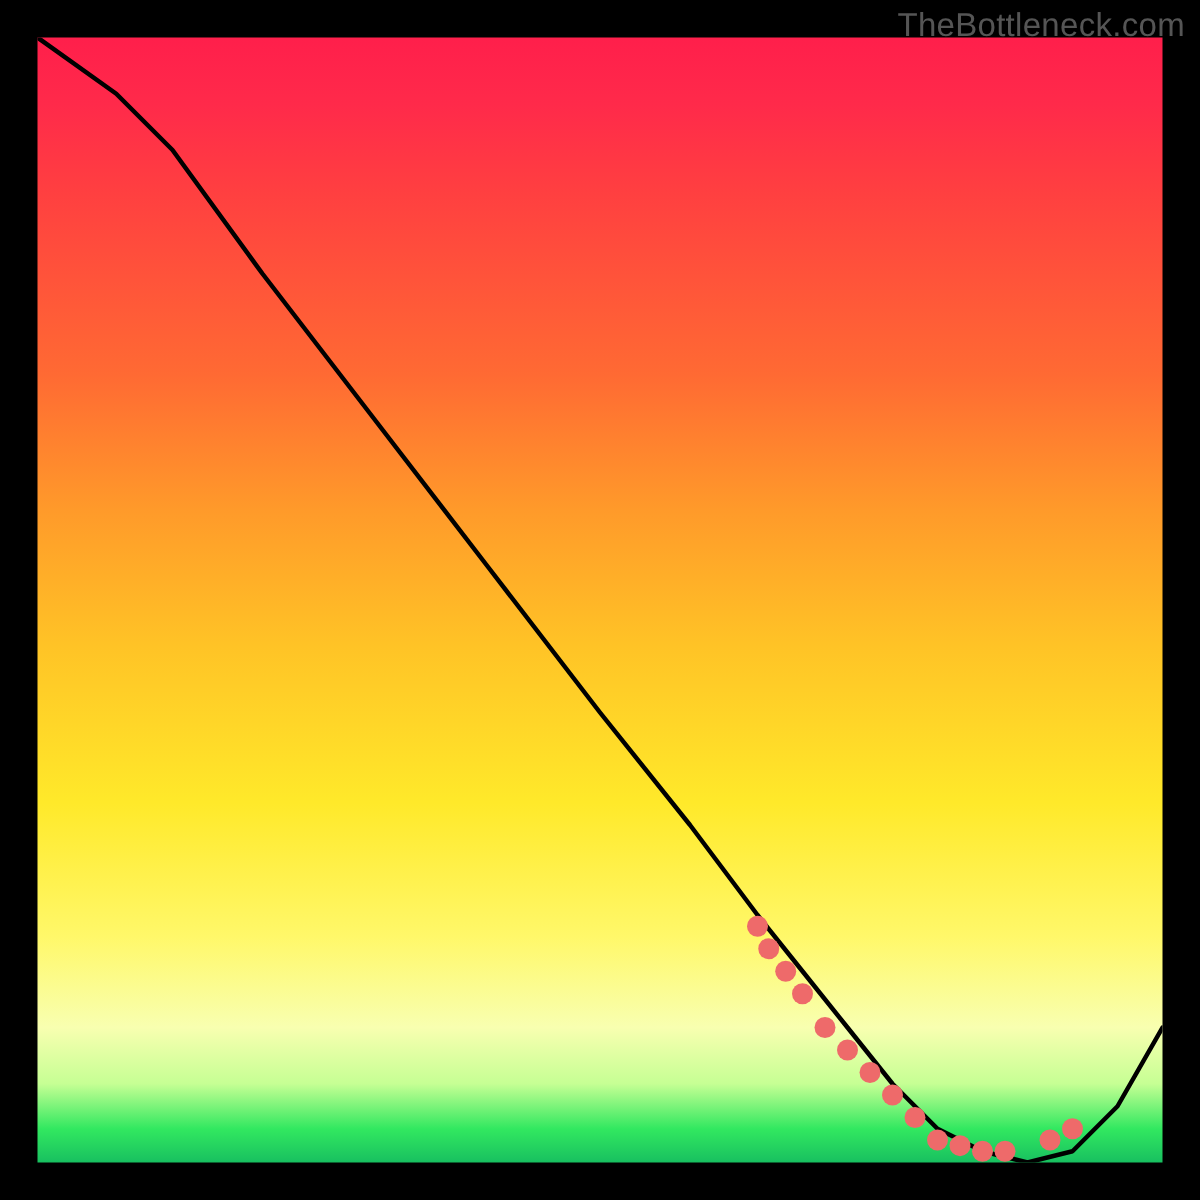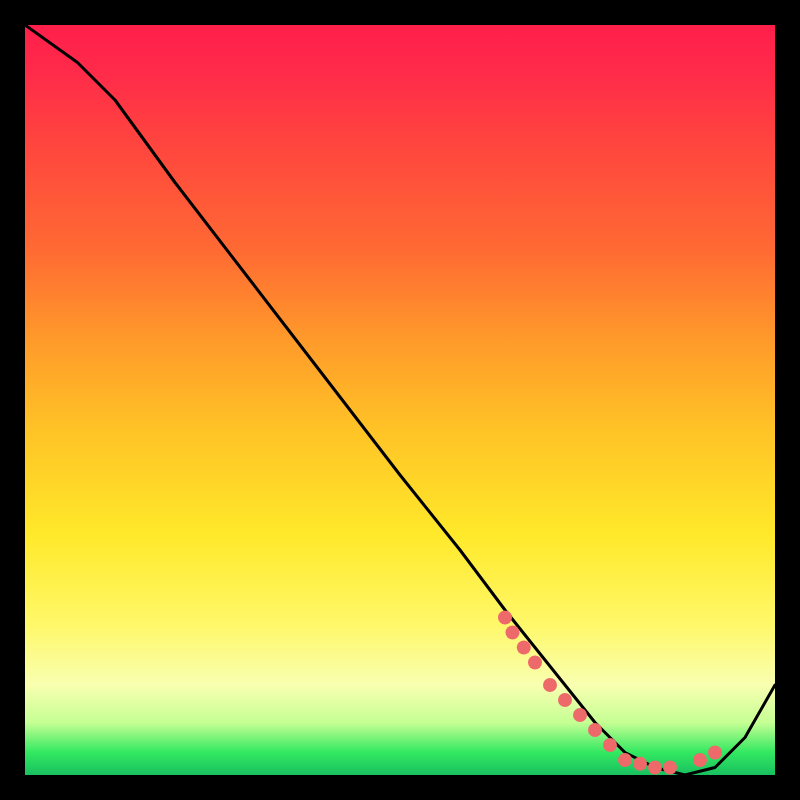--- a/index.html
+++ b/index.html
@@ -56,20 +56,21 @@
     top: 0;
     width: 750px;
     height: 750px;
     z-index: 2;
   }
 </style>
 </head>
 <body>
 
 <div class="frame">
+  <div class="watermark">TheBottleneck.com</div>
 
   <div class="plot">
     <svg class="curve" viewBox="0 0 750 750" preserveAspectRatio="none">
       <path id="curve-path" fill="none" stroke="#000000" stroke-width="3" stroke-linecap="round" stroke-linejoin="round" d="M0.0 0.0 L52.5 37.5 L90.0 75.0 L150.0 157.5 L225.0 255.0 L300.0 352.5 L375.0 450.0 L435.0 525.0 L480.0 585.0 L510.0 622.5 L540.0 660.0 L570.0 697.5 L600.0 727.5 L630.0 742.5 L660.0 750.0 L690.0 742.5 L720.0 712.5 L750.0 660.0"></path>
       <g id="marker-group">
           <circle cx="480.0" cy="592.5" r="7" fill="#ee6a6a"></circle>
           <circle cx="487.5" cy="607.5" r="7" fill="#ee6a6a"></circle>
           <circle cx="498.8" cy="622.5" r="7" fill="#ee6a6a"></circle>
           <circle cx="510.0" cy="637.5" r="7" fill="#ee6a6a"></circle>
           <circle cx="525.0" cy="660.0" r="7" fill="#ee6a6a"></circle>

